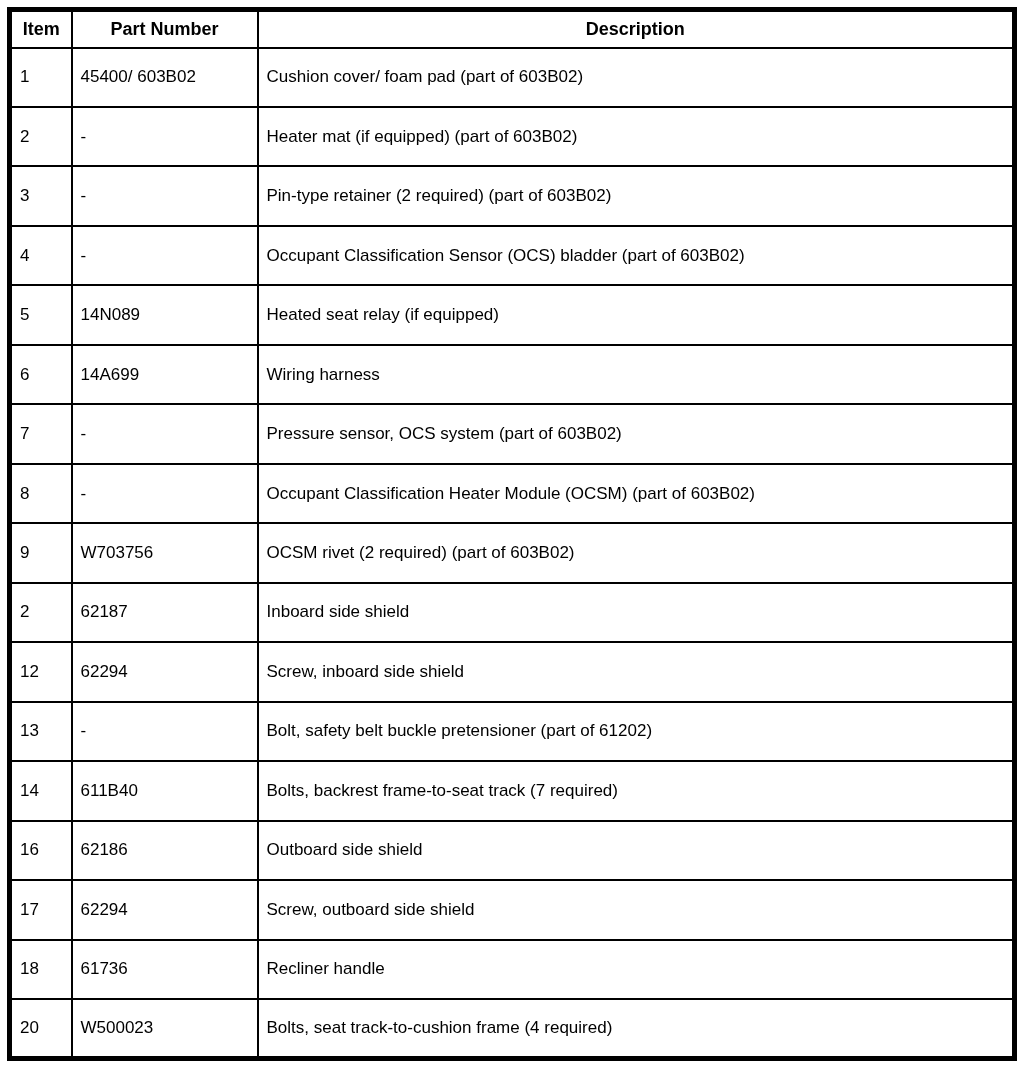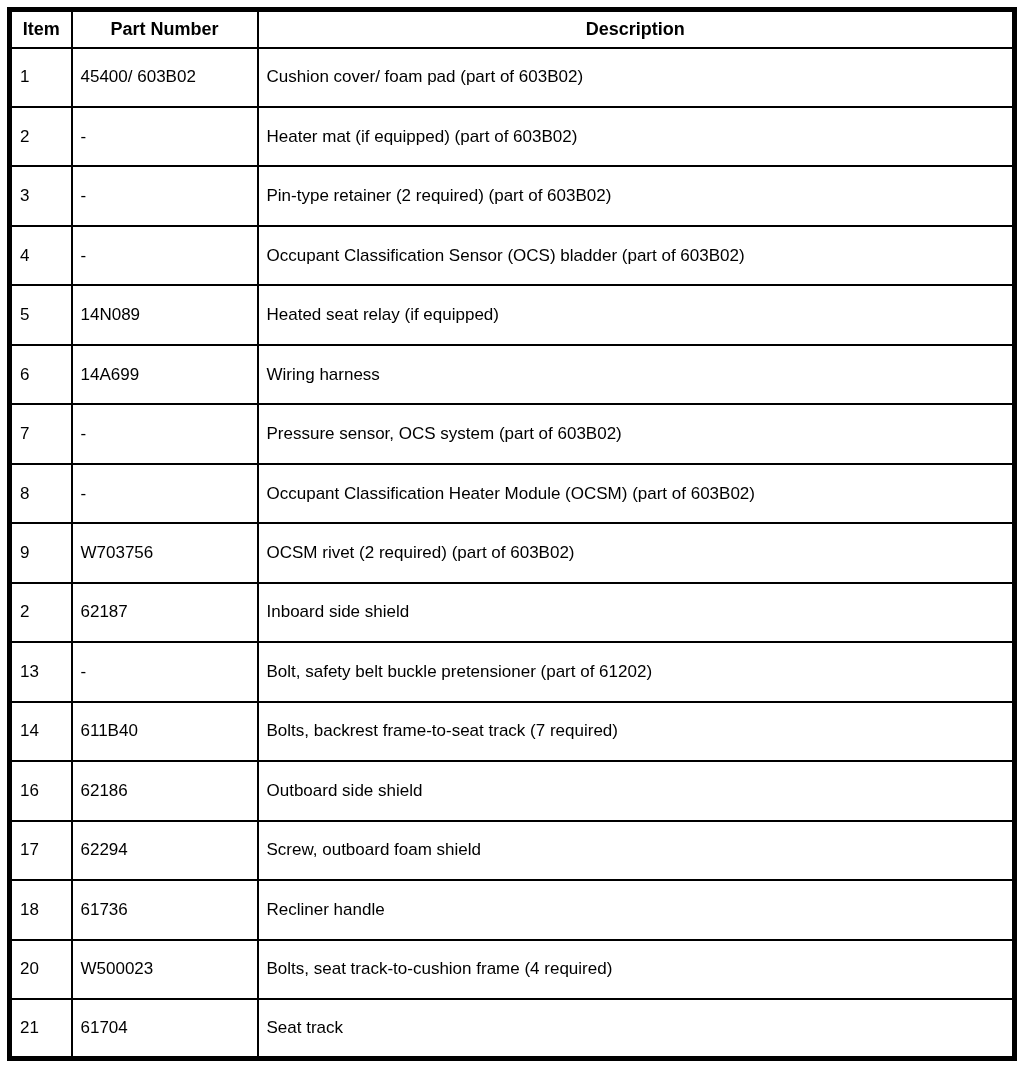--- a/index.html
+++ b/index.html
@@ -108,49 +108,49 @@
           <td>9</td>
           <td>W703756</td>
           <td>OCSM rivet (2 required) (part of 603B02)</td>
         </tr>
         <tr>
           <td>2</td>
           <td>62187</td>
           <td>Inboard side shield</td>
         </tr>
         <tr>
+          <td>12</td>
+          <td>62294</td>
+          <td>Screw, inboard side shield</td>
+        </tr>
+        <tr>
           <td>13</td>
           <td>-</td>
           <td>Bolt, safety belt buckle pretensioner (part of 61202)</td>
         </tr>
         <tr>
           <td>14</td>
           <td>611B40</td>
           <td>Bolts, backrest frame-to-seat track (7 required)</td>
         </tr>
         <tr>
           <td>16</td>
           <td>62186</td>
           <td>Outboard side shield</td>
         </tr>
         <tr>
           <td>17</td>
           <td>62294</td>
-          <td>Screw, outboard foam shield</td>
+          <td>Screw, outboard side shield</td>
         </tr>
         <tr>
           <td>18</td>
           <td>61736</td>
           <td>Recliner handle</td>
         </tr>
         <tr>
           <td>20</td>
           <td>W500023</td>
           <td>Bolts, seat track-to-cushion frame (4 required)</td>
         </tr>
-        <tr>
-          <td>21</td>
-          <td>61704</td>
-          <td>Seat track</td>
-        </tr>
       </tbody>
   </table>
 </div>
 
 </body></html>

